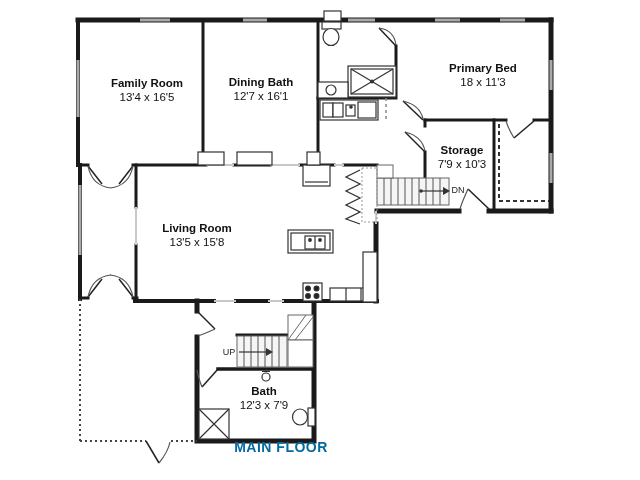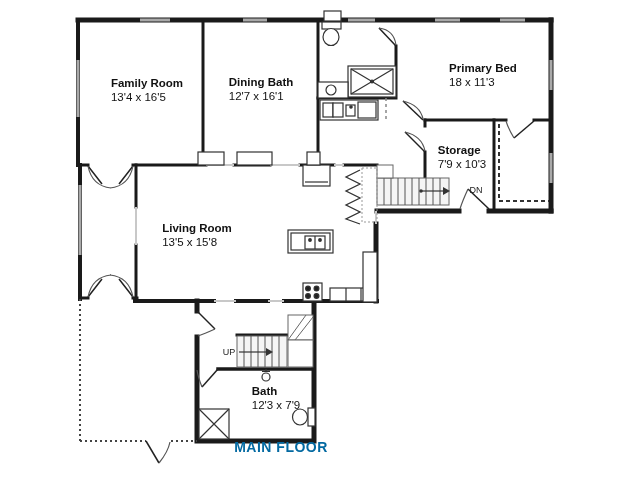--- a/index.html
+++ b/index.html
@@ -1,19 +1,19 @@
 <!DOCTYPE html>
 <html><head>
 <meta charset="utf-8">
 <style>
   html,body{margin:0;padding:0;background:#ffffff;}
   #plan{position:relative;width:640px;height:480px;background:#ffffff;overflow:hidden;
         font-family:"Liberation Sans",sans-serif;}
   #plan svg{position:absolute;left:0;top:0;}
-  .lbl{position:absolute;transform:translate(-50%,-50%);
+  .lbl{position:absolute;transform:translate(-50%,-50%);text-align:center;
        white-space:nowrap;color:#111;z-index:2;}
   .rname{display:block;font-weight:bold;font-size:11.5px;line-height:1.2;}
   .rdim{display:block;font-size:11.5px;line-height:1.2;}
   .slbl{position:absolute;transform:translate(-50%,-50%);font-size:9px;color:#222;z-index:2;}
   .floor-title{position:absolute;transform:translate(-50%,-50%);font-weight:bold;
        font-size:14px;letter-spacing:0.5px;color:#0369a1;z-index:2;}
 </style>
 </head>
 <body>
 
@@ -200,22 +200,22 @@
     <span class="rdim">18 x 11'3</span>
   </div>
   <div class="lbl" style="left:462px;top:158px">
     <span class="rname">Storage</span>
     <span class="rdim">7'9 x 10'3</span>
   </div>
   <div class="lbl" style="left:197px;top:236px">
     <span class="rname">Living Room</span>
     <span class="rdim">13'5 x 15'8</span>
   </div>
-  <div class="lbl" style="left:276px;top:399px">
+  <div class="lbl" style="left:264px;top:399px">
     <span class="rname">Bath</span>
     <span class="rdim">12'3 x 7'9</span>
   </div>
 
   <div class="slbl" style="left:229px;top:352px">UP</div>
-  <div class="slbl" style="left:476px;top:190px">DN</div>
+  <div class="slbl" style="left:458px;top:190px">DN</div>
 
   <div class="floor-title" style="left:281px;top:447px">MAIN FLOOR</div>
 </div>
 
 </body></html>

